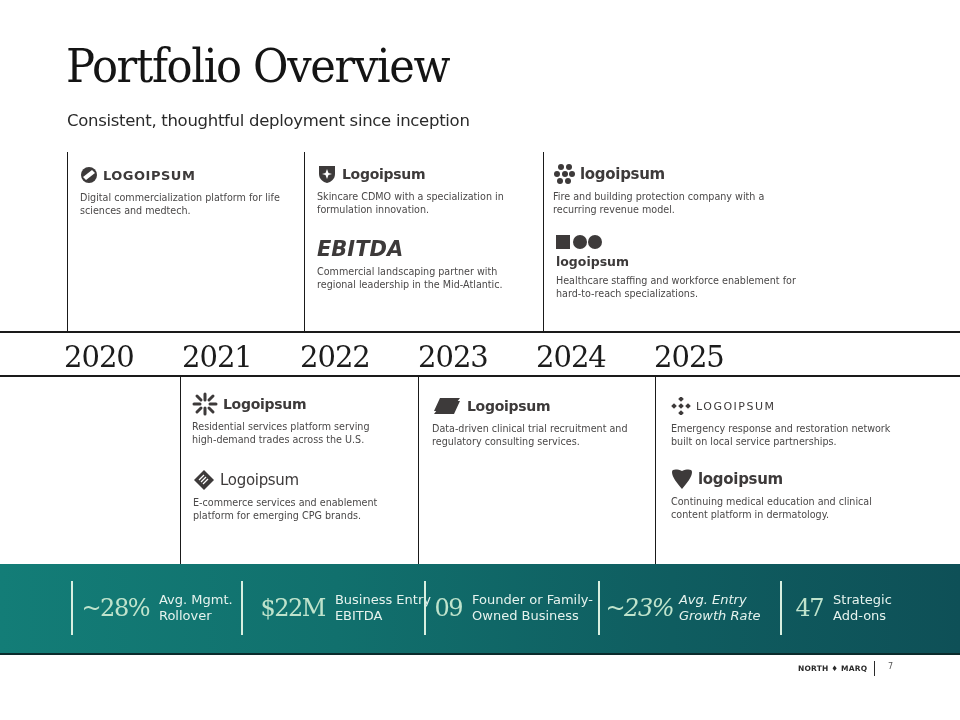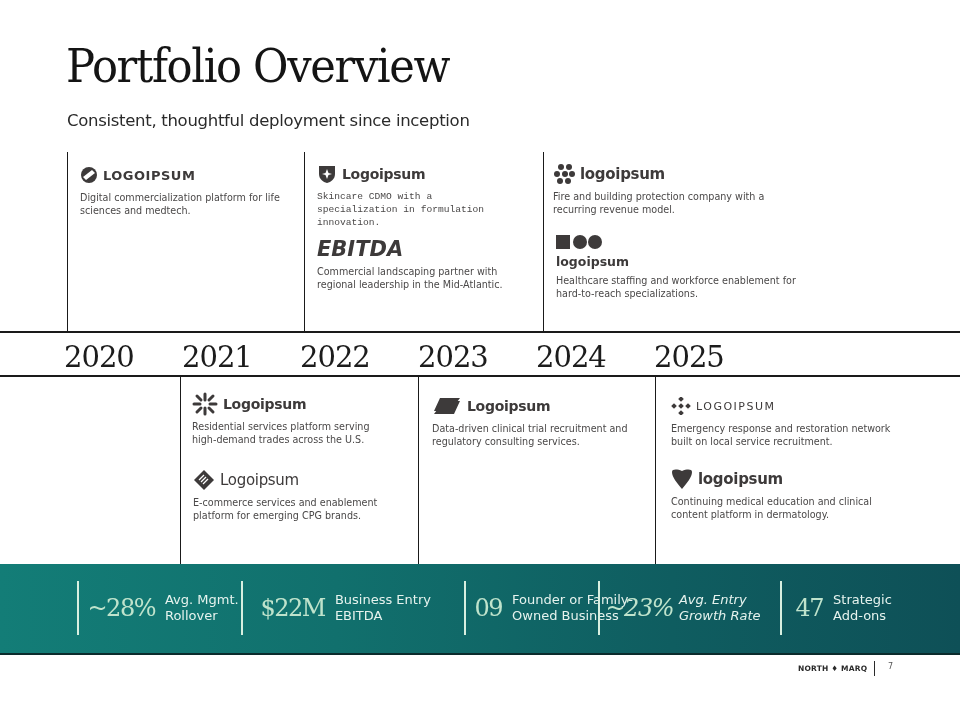--- a/index.html
+++ b/index.html
@@ -66,21 +66,21 @@
 </div>
 
 <div class="entry" style="left:317px; top:163px;">
   <div class="logo">
     <svg width="20" height="20" viewBox="0 0 20 20">
         <path d="M2 2 H18 V10 C18 15 14 18 10 19 C6 18 2 15 2 10 Z" fill="#3d3a3a"></path>
         <path d="M10 5 L11.5 9 L15 10 L11.5 11 L10 15 L8.5 11 L5 10 L8.5 9 Z" fill="#fff"></path>
       </svg>
     <span class="txt">Logoipsum</span>
   </div>
-  <div class="desc" style="width:200px;font-family:Liberation Mono, monospace;">Skincare CDMO with a specialization in formulation innovation.</div>
+  <div class="desc" style="width:200px;">Skincare CDMO with a specialization in formulation innovation.</div>
 </div>
 
 <div class="entry" style="left:317px; top:238px;">
   <div class="logo">
     <span class="txt" style="font-size:21px; font-style:italic; letter-spacing:0px;">EBITDA</span>
   </div>
   <div class="desc" style="width:200px;">Commercial landscaping partner with regional leadership in the Mid-Atlantic.</div>
 </div>
 
 <div class="entry" style="left:553px; top:163px;">
@@ -164,51 +164,51 @@
         <g fill="#3d3a3a">
           <rect x="8" y="0" width="4" height="4" transform="rotate(45 10 2)"></rect>
           <rect x="8" y="14" width="4" height="4" transform="rotate(45 10 16)"></rect>
           <rect x="1" y="7" width="4" height="4" transform="rotate(45 3 9)"></rect>
           <rect x="15" y="7" width="4" height="4" transform="rotate(45 17 9)"></rect>
           <rect x="8" y="7" width="4" height="4" transform="rotate(45 10 9)"></rect>
         </g>
       </svg>
     <span class="txt" style="font-weight:normal; font-size:11px; letter-spacing:1.5px;">LOGOIPSUM</span>
   </div>
-  <div class="desc" style="width:220px;">Emergency response and restoration network built on local service recruitment.</div>
+  <div class="desc" style="width:220px;">Emergency response and restoration network built on local service partnerships.</div>
 </div>
 
 <div class="entry" style="left:671px; top:468px;">
   <div class="logo">
     <svg width="22" height="22" viewBox="0 0 22 22">
         <path d="M1 4 C1 1 6 1 11 3 C16 1 21 1 21 4 C21 9 16 15 11 21 C6 15 1 9 1 4 Z" fill="#3d3a3a"></path>
       </svg>
     <span class="txt" style="font-size:15px;">logoipsum</span>
   </div>
   <div class="desc" style="width:220px;">Continuing medical education and clinical content platform in dermatology.</div>
 </div>
 
 <div class="band">
-  <div class="stat" style="left:77px;">
+  <div class="stat" style="left:71px;">
     <div class="sep"></div>
     <span class="num">~28%</span>
     <div class="lbl">
       <div>Avg. Mgmt.</div>
       <div>Rollover</div>
     </div>
   </div>
   <div class="stat" style="left:241px;justify-content:space-between;">
     <div class="sep"></div>
     <span class="num" style="margin-left:18px;">$22M</span>
     <div class="lbl">
       <div>Business Entry</div>
       <div>EBITDA</div>
     </div>
   </div>
-  <div class="stat" style="left:464px;">
+  <div class="stat" style="left:424px;">
     <div class="sep"></div>
     <span class="num">09</span>
     <div class="lbl">
       <div>Founder or Family-</div>
       <div>Owned Business</div>
     </div>
   </div>
   <div class="stat" style="left:598px;font-style:italic;">
     <div class="sep"></div>
     <span class="num" style="margin-left:6px;">~23%</span>

